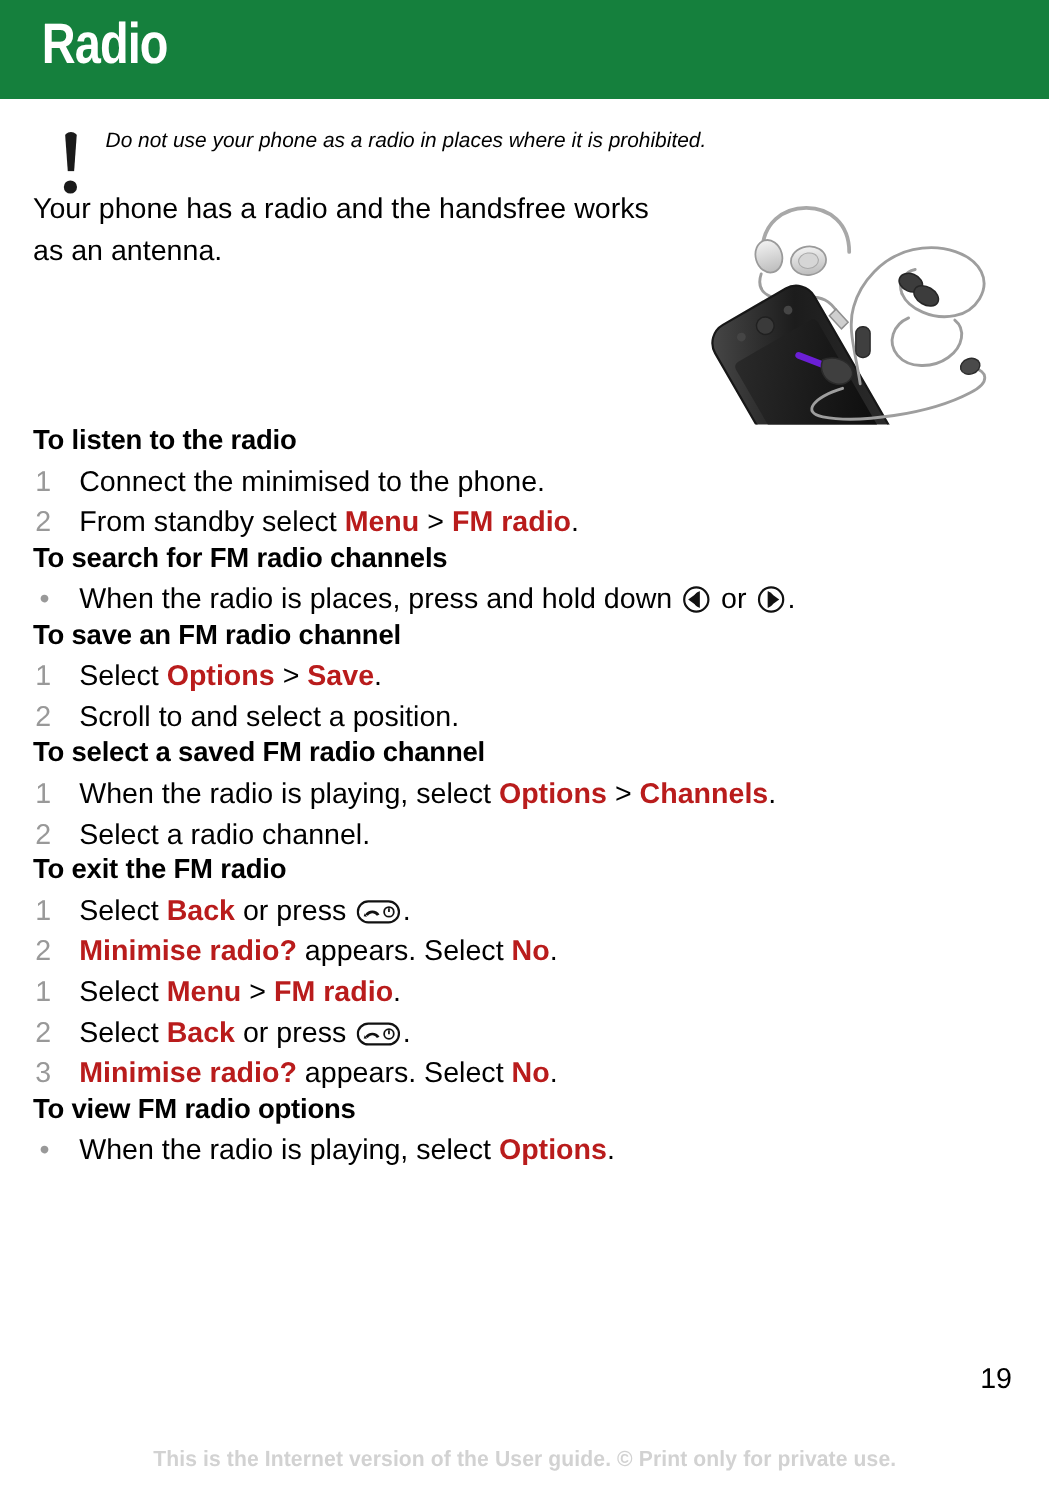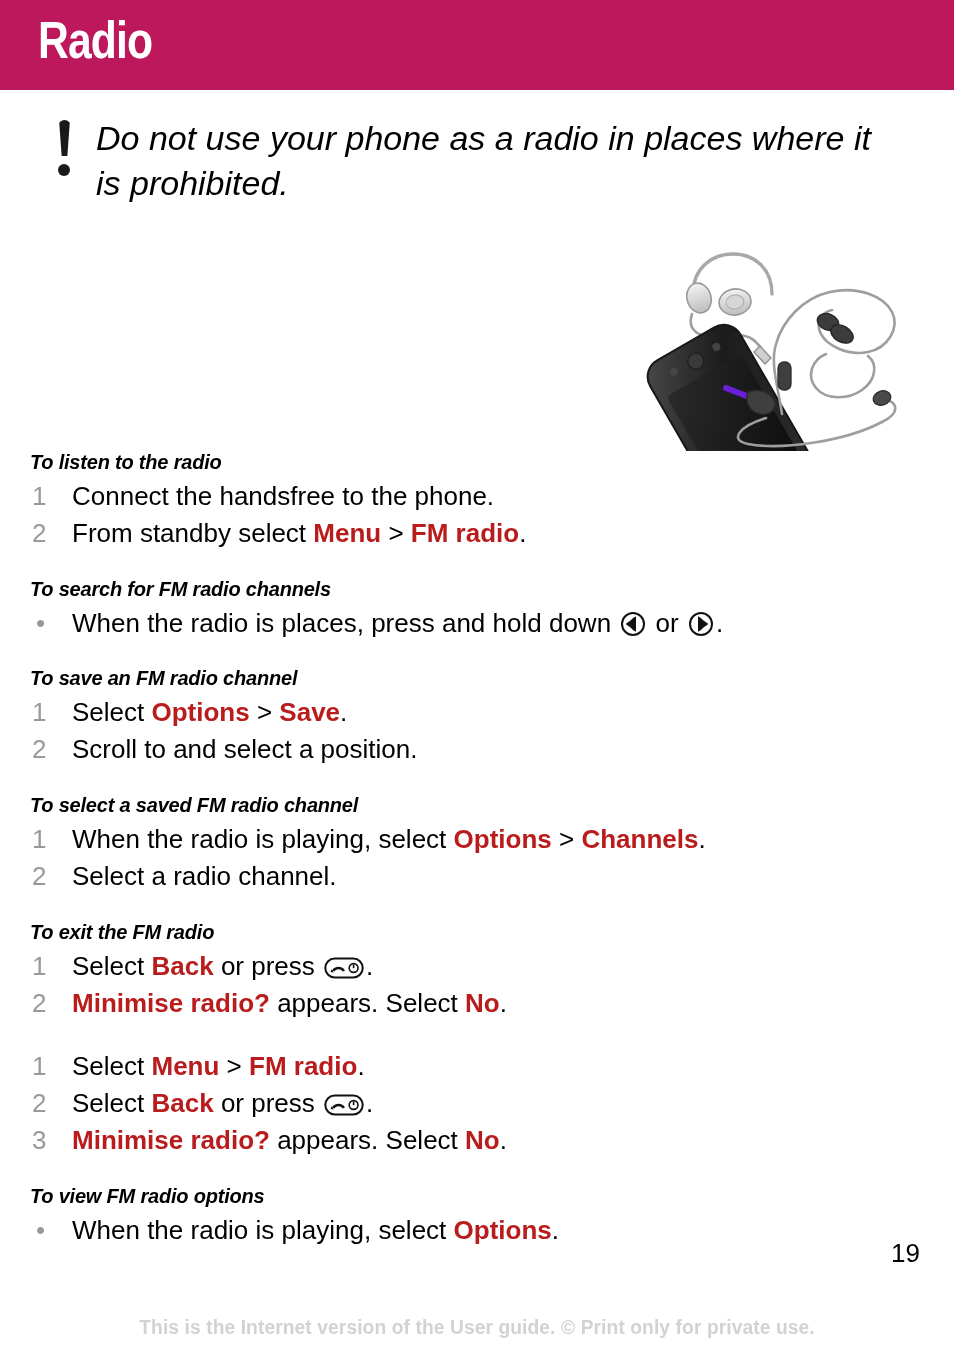--- a/index.html
+++ b/index.html
@@ -16,21 +16,21 @@
     overflow: hidden;
   }
 
   
   .header-band {
     position: absolute;
     left: 0;
     top: 0;
     width: 954px;
     height: 90px;
-    background: #be185d;
+    background: #15803d;
   }
   .page-title {
     position: absolute;
     left: 38px;
     top: 8px;
     font-size: 52px;
     font-weight: bold;
     color: #ffffff;
     letter-spacing: -1px;
     transform: scaleX(0.82);
@@ -74,21 +74,21 @@
   .note-icon .bang-dot {
     position: absolute;
     left: 2px;
     top: 44px;
     width: 12px;
     height: 12px;
     background: #1a1a1a;
     border-radius: 50%;
   }
   .note-text {
-    font-size: 34px;
+    font-size: 19px;
     font-style: italic;
     line-height: 1.32;
     color: #000000;
     font-weight: normal;
   }
 
   
   .intro-row {
     position: relative;
     margin-top: 30px;
@@ -111,25 +111,24 @@
     width: 300px;
     height: 215px;
   }
   .product-figure svg { display: block; }
 
   
   .section {
     margin: 0 0 0 0;
     padding: 0 30px 0 30px;
   }
-  .section + .section { margin-top: 26px; }
+  .section + .section { }
   .section-heading {
-    font-size: 20px;
+    font-size: 25px;
     font-weight: bold;
-    font-style: italic;
     color: #000000;
     margin-bottom: 4px;
     letter-spacing: -0.2px;
   }
   .steps { }
   .step {
     position: relative;
     padding-left: 42px;
     font-size: 26px;
     line-height: 1.42;
@@ -194,20 +193,21 @@
 
   <div class="note">
     <div class="note-icon">
       <div class="bang-bar"></div>
       <div class="bang-dot"></div>
     </div>
     <div class="note-text">Do not use your phone as a radio in places where it is prohibited.</div>
   </div>
 
   <div class="intro-row">
+    <div class="intro-text">Your phone has a radio and the handsfree works as an antenna.</div>
 
     <div class="product-figure">
       <svg width="300" height="215" viewBox="0 0 300 215" xmlns="http://www.w3.org/2000/svg">
         <defs>
           <linearGradient id="phoneBody" x1="0" y1="0" x2="1" y2="1">
             <stop offset="0%" stop-color="#4a4a4a"></stop>
             <stop offset="45%" stop-color="#1c1c1c"></stop>
             <stop offset="100%" stop-color="#2e2e2e"></stop>
           </linearGradient>
           <linearGradient id="screenG" x1="0" y1="0" x2="1" y2="1">
@@ -253,21 +253,21 @@
         <path d="M136 182 C110 190, 98 204, 118 208 C150 214, 214 206, 252 186 C272 176, 266 166, 256 164" fill="none" stroke="#9e9e9e" stroke-width="2.6" stroke-linecap="round"></path>
         <ellipse cx="252" cy="162" rx="9" ry="7" transform="rotate(-18 252 162)" fill="#4a4a4a" stroke="#2c2c2c" stroke-width="1.3"></ellipse>
       </svg>
     </div>
   </div>
 
   <div id="sections-root">
       <div class="section">
         <div class="section-heading">To listen to the radio</div>
         <div class="steps">
-          <div class="step"><span class="step-marker">1</span><span class="">Connect the handsfree to the phone.</span></div>
+          <div class="step"><span class="step-marker">1</span><span class="">Connect the minimised to the phone.</span></div>
           <div class="step"><span class="step-marker">2</span><span class="">From standby select </span><span class="ui">Menu</span><span class="sep"> &gt; </span><span class="ui">FM radio</span><span class="">.</span></div>
         </div>
       </div>
       <div class="section">
         <div class="section-heading">To search for FM radio channels</div>
         <div class="steps">
           <div class="step"><span class="step-marker bullet">•</span><span class="">When the radio is places, press and hold down </span><span class="key-icon"><svg width="26" height="26" viewBox="0 0 26 26">
                 <circle cx="13" cy="13" r="11" fill="#ffffff" stroke="#111" stroke-width="2"></circle>
                 <path d="M16 13 a3.6 9 0 0 1 0 0 M16 5.4 L16 20.6 A8 8 0 0 1 16 5.4 Z" fill="#111"></path>
                 <path d="M16 5.6 L5.6 13 L16 20.4 Z" fill="#111"></path>

